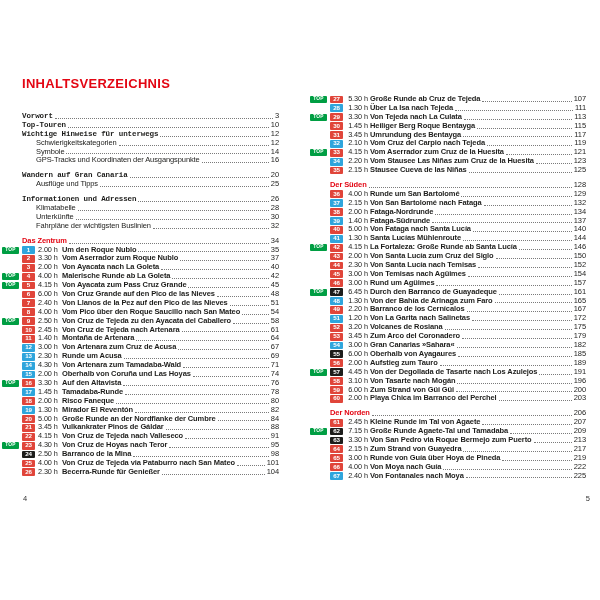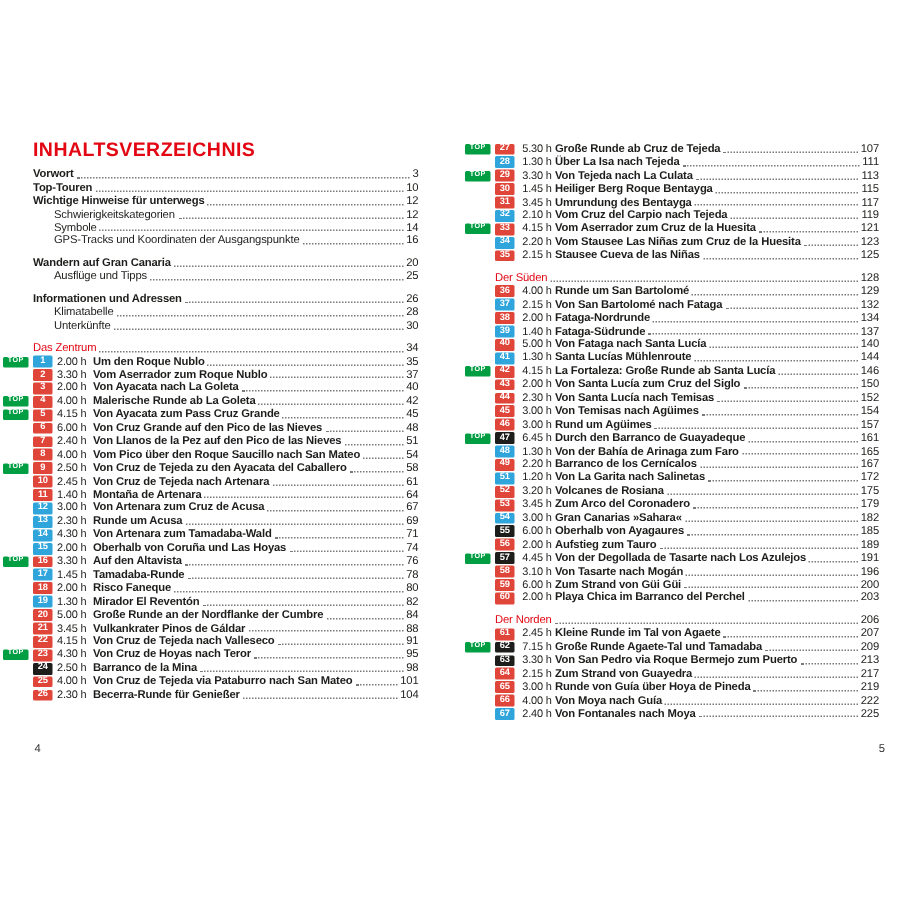--- a/index.html
+++ b/index.html
@@ -3,36 +3,36 @@
 <meta charset="utf-8">
 <style>
   html,body{margin:0;padding:0;}
   body{
     width:600px;height:600px;position:relative;background:#ffffff;overflow:hidden;
     font-family:"Liberation Sans", sans-serif;
     color:var(--text,#1d1d1b);
     -webkit-font-smoothing:antialiased;
   }
   .page-title{
-    position:absolute;left:22px;top:92px;
+    position:absolute;left:22px;top:76px;
     font-size:13px;font-weight:bold;letter-spacing:.3px;
     color:var(--accent-red,#e30613);
   }
   .col{position:absolute;top:112px;width:257px;}
   .col-left{left:22px;}
   .col-right{left:330px;top:95px;width:256px;text-align:center;}
   .block + .block{margin-top:6px;}
   .row{
     display:flex;align-items:center;height:8.9px;
     font-size:7.5px;line-height:8.9px;letter-spacing:-0.1px;white-space:nowrap;
   }
   .row .label{flex:0 0 auto;}
-  .row.bold .label{font-weight:bold;}
+  .row.bold .label{font-weight:bold;font-family:Liberation Mono, monospace;}
   .row.indent{padding-left:14px;}
-  .section-row .label{color:var(--accent-red,#e30613);font-weight:normal;}
+  .section-row .label{color:var(--accent-red,#e30613);font-weight:bold;}
   .leader{
     flex:1 1 auto;height:0;margin:0 2px;
     border-bottom:1.3px dotted var(--leader-dot,#7a7a7a);
     align-self:flex-end;margin-bottom:2px;min-width:6px;
   }
   .pg{flex:0 0 auto;font-size:7.5px;}
   .tour-row{position:relative;}
   .top-badge{
     position:absolute;left:-20px;top:1px;width:17px;height:7px;
     background:var(--top-green,#009e43);color:#fff;border-radius:1px;
@@ -112,20 +112,25 @@
         <div class="row plain-row indent">
     <span class="label">Klimatabelle</span>
     <span class="leader"></span>
     <span class="pg">28</span>
   </div>
         <div class="row plain-row indent">
     <span class="label">Unterkünfte</span>
     <span class="leader"></span>
     <span class="pg">30</span>
   </div>
+        <div class="row plain-row indent">
+    <span class="label">Fahrpläne der wichtigsten Buslinien</span>
+    <span class="leader"></span>
+    <span class="pg">32</span>
+  </div>
       </div>
       <div class="block">
         <div class="row section-row">
     <span class="label">Das Zentrum</span>
     <span class="leader"></span>
     <span class="pg">34</span>
   </div>
         <div class="row tour-row">
     <span class="top-badge">TOP</span>
     <span class="badge blue">1</span>

